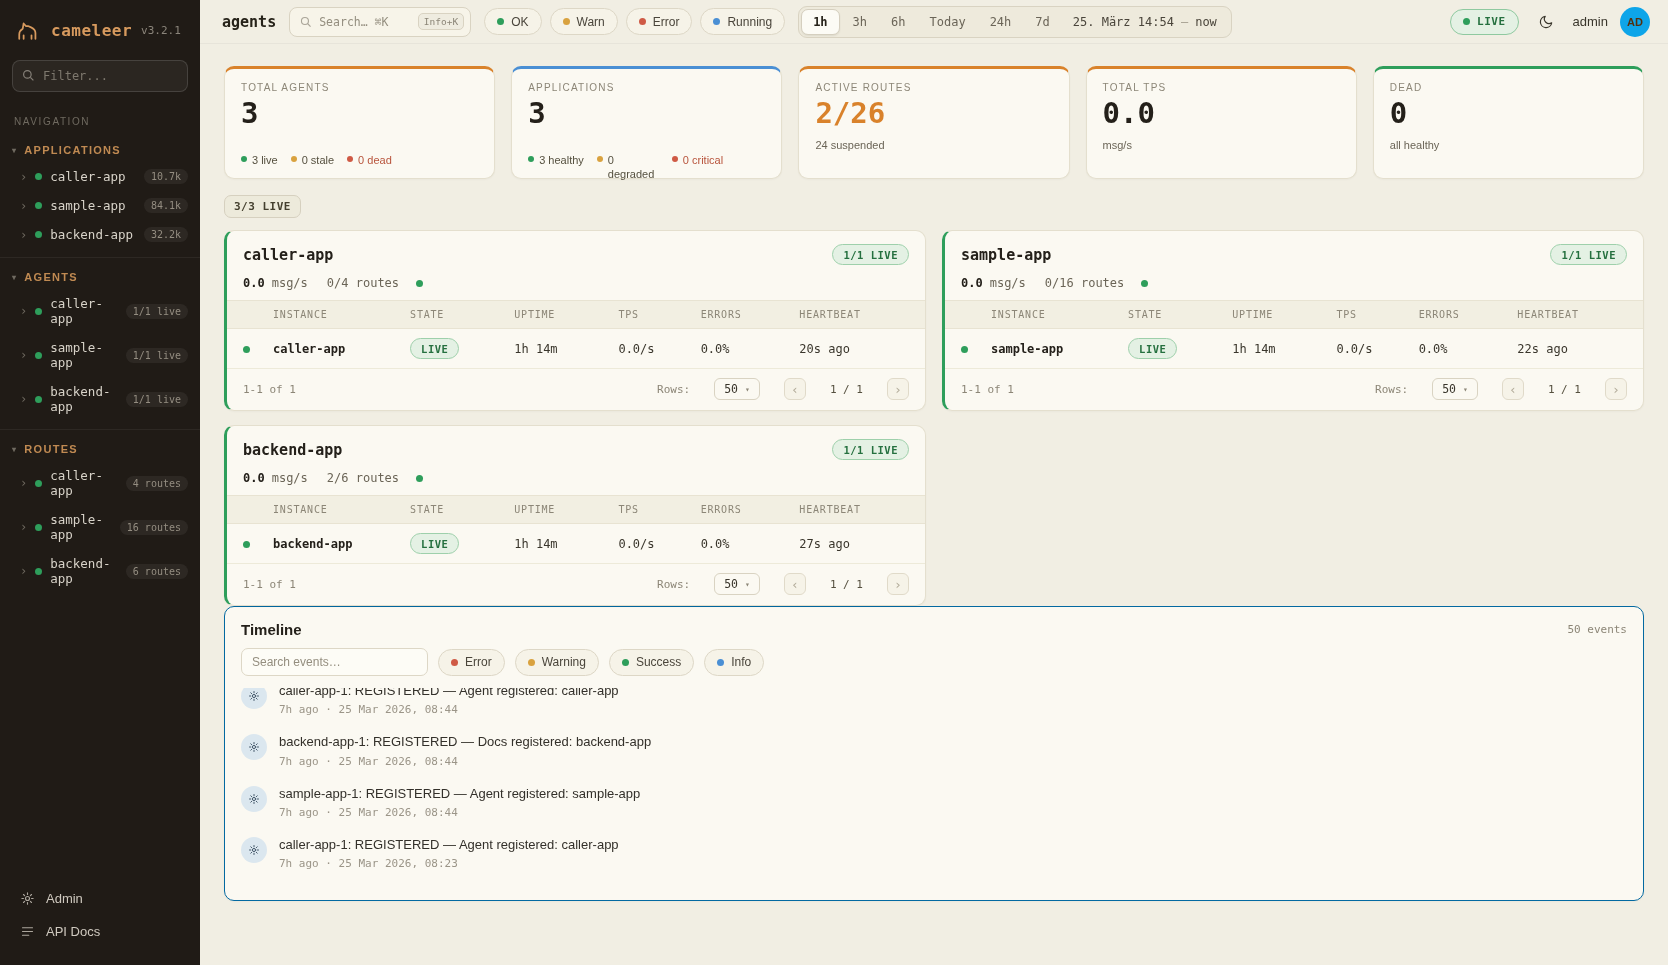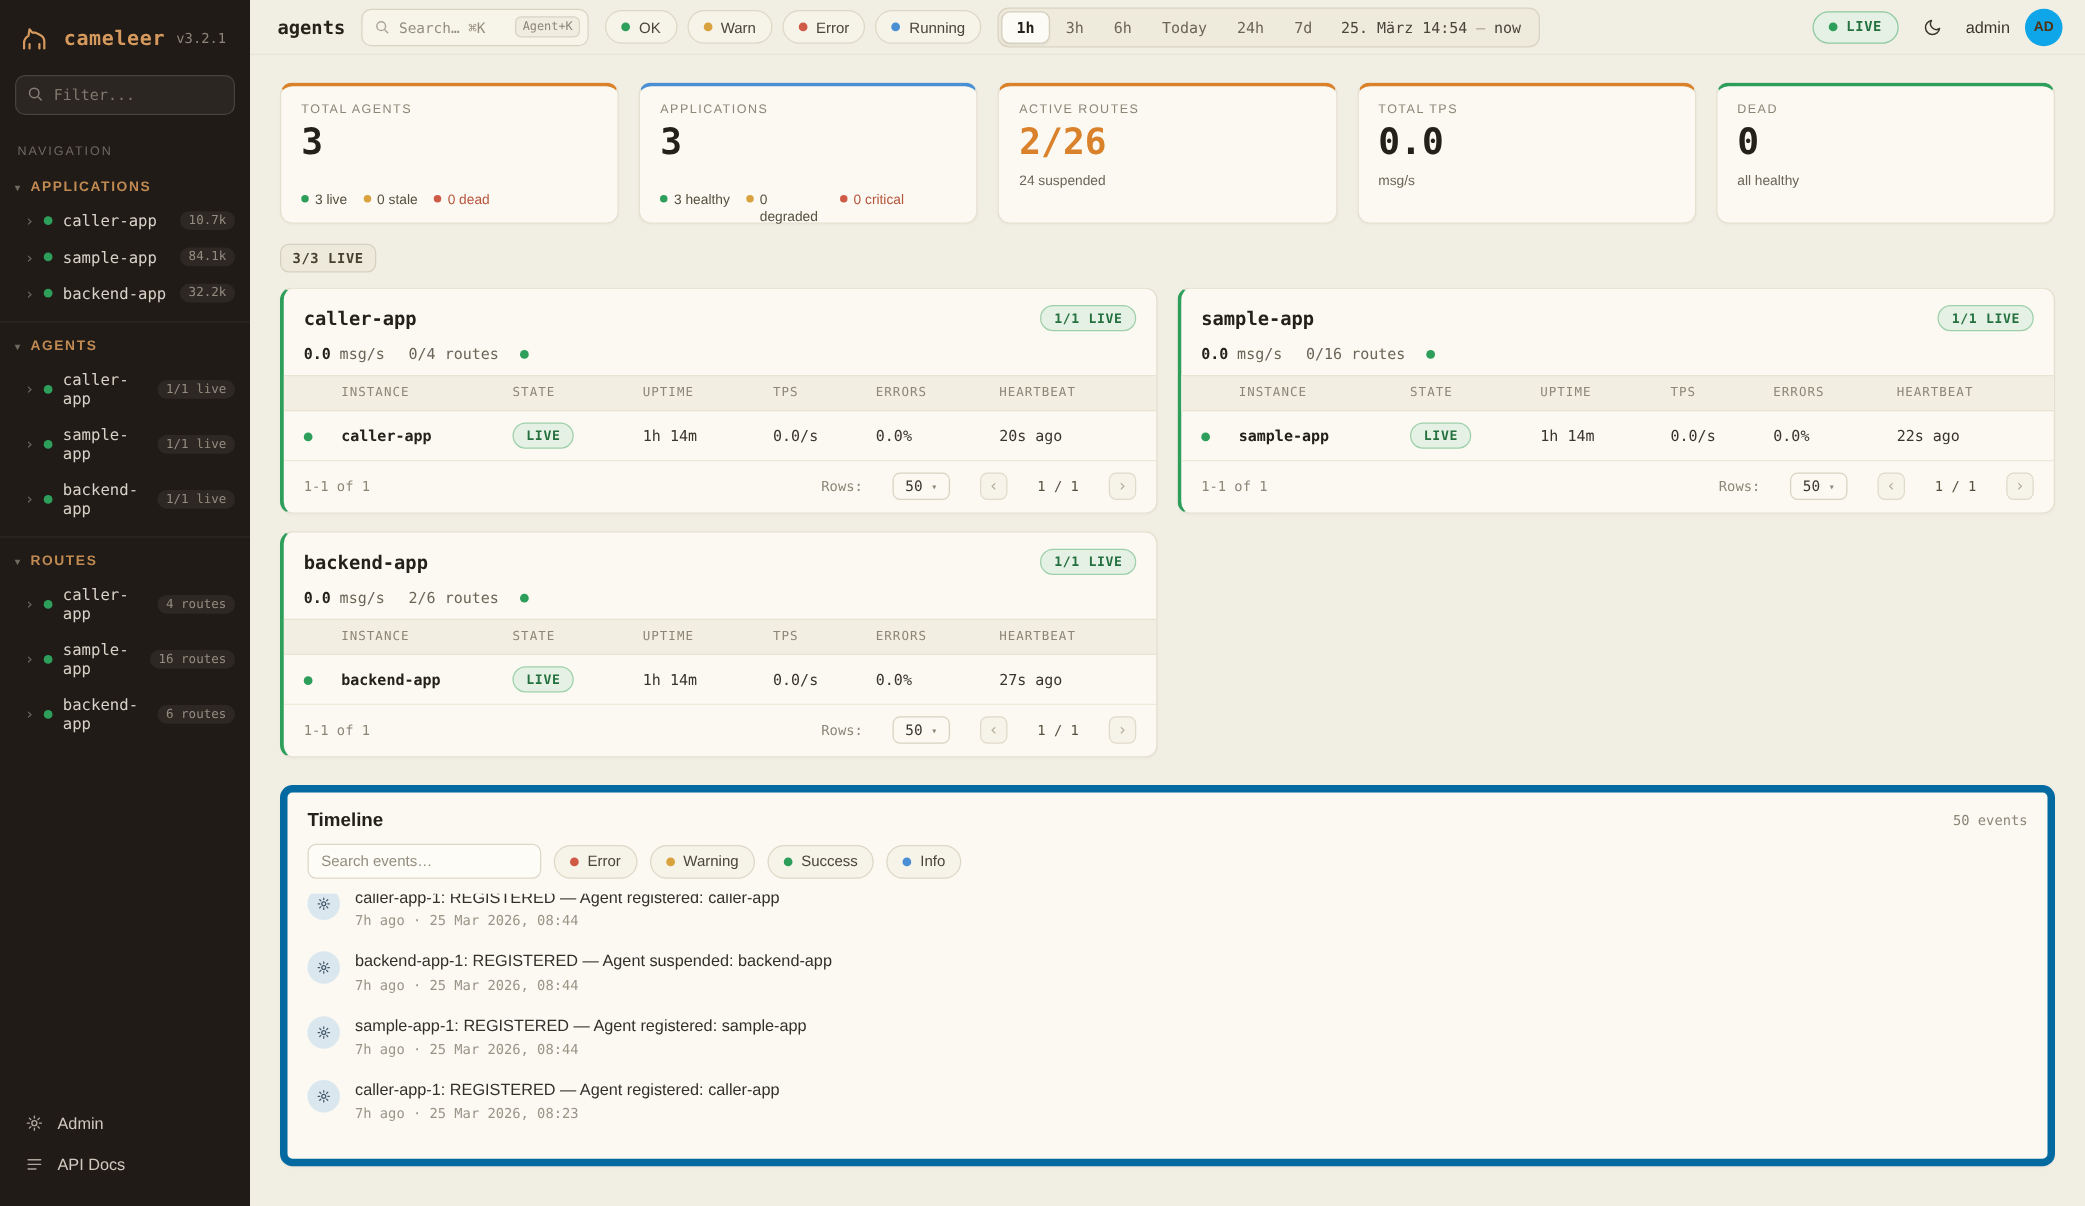--- a/index.html
+++ b/index.html
@@ -90,21 +90,21 @@
   .tbl-row{display:grid;grid-template-columns:30px 1.25fr .95fr .95fr .75fr .9fr 1fr;align-items:center;padding:9px 16px;font-size:12px;color:#3a362c;border-bottom:1px solid #edead9;cursor:pointer}
   .cell-instance{font-weight:bold;color:#24201a}
   .app-card-foot{display:flex;align-items:center;padding:9px 16px 10px;font-size:11px;color:#8c8677}
   .foot-right{margin-left:auto;display:flex;align-items:center;gap:24px}
   .rows-select{display:flex;align-items:center;gap:7px;border:1px solid #d9d3c2;background:#fbf9f2;border-radius:6px;padding:3px 9px;color:#3a362c;font-size:11.5px;cursor:pointer}
   .select-caret{font-size:8px;color:#8c8677}
   .pg-btn{width:22px;height:22px;border:1px solid #e0dac9;background:#f6f3e8;border-radius:6px;display:flex;align-items:center;justify-content:center;color:#b2ab99;cursor:pointer;font-size:13px}
   .pg-label{color:#55503f}
 
   
-  .timeline-card{margin-top:22px;background:#fbf9f2;border:6px solid #0369a1;border-radius:10px;overflow:hidden;box-shadow:0 1px 2px rgba(0,0,0,.03)}
+  .timeline-card{background:#fbf9f2;border:1px solid #0369a1;border-radius:10px;overflow:hidden;box-shadow:0 1px 2px rgba(0,0,0,.03)}
   .timeline-head{display:flex;align-items:center;justify-content:space-between;padding:14px 16px 8px}
   .timeline-title{font-size:15px;font-weight:bold;color:#24201a}
   .timeline-count{font-size:11px;color:#8c8677}
   .timeline-toolbar{display:flex;align-items:center;gap:10px;padding:2px 16px 12px}
   .events-input{width:187px;height:28px;border:1px solid #ddd7c6;background:#fdfcf6;border-radius:7px;padding:0 10px;font-size:12px;color:#4a453b;outline:none}
   .events-input::placeholder{color:#948e7f}
   .events-viewport{height:212px;overflow:hidden;padding:0 16px}
   .events-list{margin-top:-14px}
   .event-row{display:flex;gap:12px;padding:9px 0;align-items:flex-start;cursor:pointer}
   .event-icon-circle{width:26px;height:26px;border-radius:50%;background:#dbe7ef;display:flex;align-items:center;justify-content:center;flex-shrink:0}
@@ -244,21 +244,21 @@
       <span class="page-title mono">agents</span>
 
       <div class="searchbox">
         <span class="search-icon">
           <svg viewBox="0 0 20 20" width="14" height="14" fill="none" stroke="#6b6558" stroke-width="1.6">
               <circle cx="8.5" cy="8.5" r="5"></circle>
               <path d="M12.5 12.5 L16.5 16.5"></path>
             </svg>
         </span>
         <input class="search-input" type="text" placeholder="Search… ⌘K" style="">
-        <span class="kbd mono">Agent+K</span>
+        <span class="kbd mono">Info+K</span>
       </div>
 
       <div class="pill-group">
         <div class="pill">
           <span class="dot green"></span>
           <span>OK</span>
         </div>
         <div class="pill">
           <span class="dot amber"></span>
           <span>Warn</span>
@@ -550,21 +550,21 @@
               </div>
             </div>
             <div class="event-row">
               <span class="event-icon-circle">
                 <svg viewBox="0 0 24 24" width="12" height="12" fill="none" stroke="#45596b" stroke-width="2" stroke-linecap="round">
                     <circle cx="12" cy="12" r="3.2"></circle>
                     <path d="M12 3v2.5M12 18.5V21M3 12h2.5M18.5 12H21M5.6 5.6l1.8 1.8M16.6 16.6l1.8 1.8M18.4 5.6l-1.8 1.8M7.4 16.6l-1.8 1.8"></path>
                   </svg>
               </span>
               <div>
-                <div class="event-msg">backend-app-1: REGISTERED — Agent suspended: backend-app</div>
+                <div class="event-msg">backend-app-1: REGISTERED — Docs registered: backend-app</div>
                 <div class="event-time mono">7h ago · 25 Mar 2026, 08:44</div>
               </div>
             </div>
             <div class="event-row">
               <span class="event-icon-circle">
                 <svg viewBox="0 0 24 24" width="12" height="12" fill="none" stroke="#45596b" stroke-width="2" stroke-linecap="round">
                     <circle cx="12" cy="12" r="3.2"></circle>
                     <path d="M12 3v2.5M12 18.5V21M3 12h2.5M18.5 12H21M5.6 5.6l1.8 1.8M16.6 16.6l1.8 1.8M18.4 5.6l-1.8 1.8M7.4 16.6l-1.8 1.8"></path>
                   </svg>
               </span>

